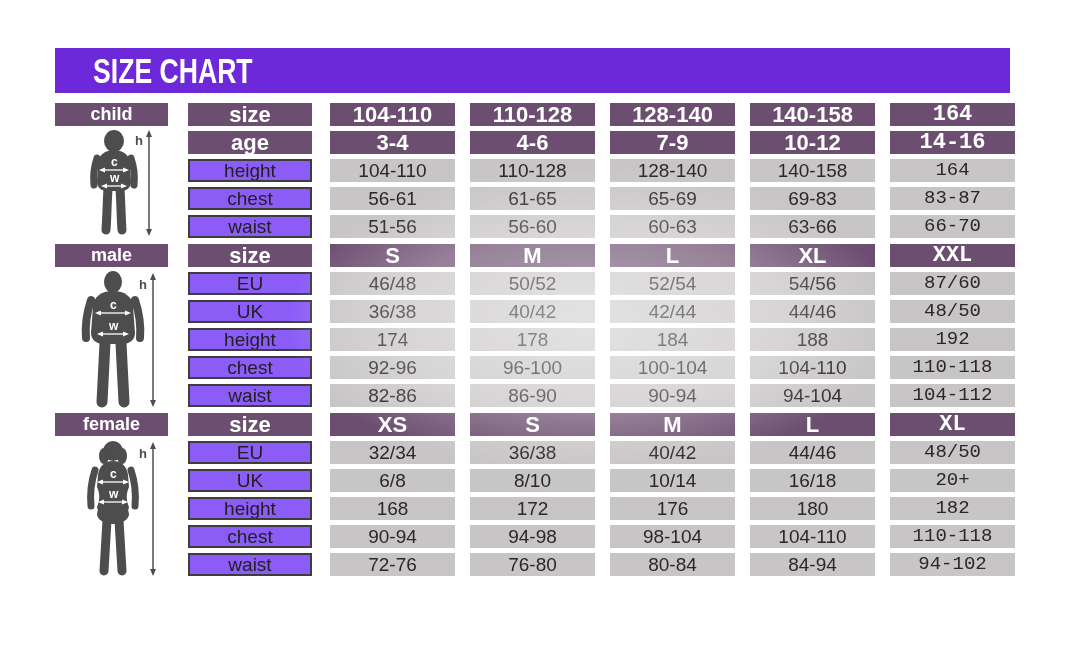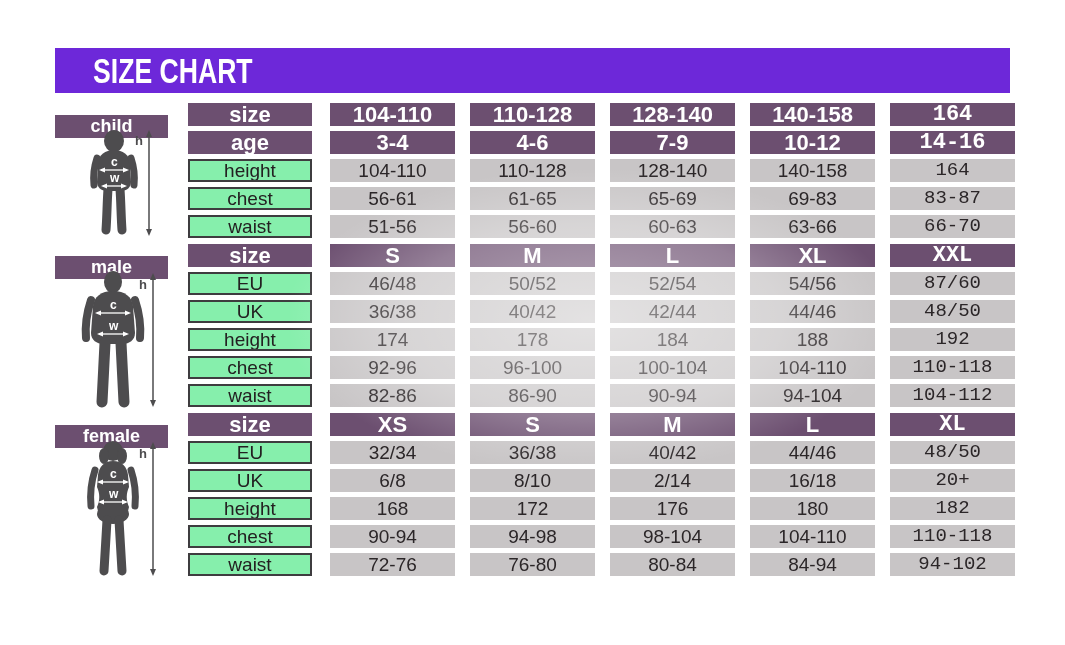--- a/index.html
+++ b/index.html
@@ -13,35 +13,35 @@
     background:#6d28d9;display:flex;align-items:center;
   }
   .banner .title{
     color:#ffffff;font-size:35px;font-weight:bold;letter-spacing:0px;
     transform:scaleX(0.76);transform-origin:left center;margin-left:38px;white-space:nowrap;
   }
   
   .table{position:absolute;left:55px;top:103px;width:960px;}
   .section{position:relative;padding-left:133px;margin-bottom:6px;}
   .cat-header{
-    position:absolute;left:0;top:12px;width:113px;height:23px;background:#6c4f70;
+    position:absolute;left:0;top:0;width:113px;height:23px;background:#6c4f70;
     color:#fff;font-weight:bold;font-size:18px;text-align:center;line-height:23px;
   }
   .figure{position:absolute;left:14px;}
   .row{display:flex;height:23px;margin-bottom:5px;}
   .row:last-child{margin-bottom:0;}
   .cell{
     height:23px;line-height:23px;text-align:center;box-sizing:border-box;
     white-space:nowrap;overflow:hidden;
   }
   .cell.label{width:124px;margin-right:18px;}
   .cell.value{width:125px;margin-right:15px;}
   .cell.value:last-child{margin-right:0;font-family:Liberation Mono, monospace;}
   .cell.plum{background:#6c4f70;color:#ffffff;font-weight:bold;font-size:22px;}
-  .cell.boxed{background:#86efac;border:2px solid #3e3c3f;color:#232021;font-size:19px;line-height:19px;}
+  .cell.boxed{background:#8b5cf6;border:2px solid #3e3c3f;color:#232021;font-size:19px;line-height:19px;}
   .cell.gray{background:#c8c5c6;color:#2b2628;font-size:19px;}
   
   .figure text{font-family:"Liberation Sans","DejaVu Sans",sans-serif;font-weight:bold;}
   
   .watermark{
     position:absolute;left:290px;top:170px;width:600px;height:300px;pointer-events:none;
     background:radial-gradient(ellipse at center, rgba(255,255,255,0.50) 0%, rgba(255,255,255,0.28) 45%, rgba(255,255,255,0) 72%);
   }
 </style>
 </head>
@@ -282,21 +282,21 @@
             <div class="cell value gray">32/34</div>
             <div class="cell value gray">36/38</div>
             <div class="cell value gray">40/42</div>
             <div class="cell value gray">44/46</div>
             <div class="cell value gray">48/50</div>
           </div>
           <div class="row">
             <div class="cell label boxed">UK</div>
             <div class="cell value gray">6/8</div>
             <div class="cell value gray">8/10</div>
-            <div class="cell value gray">2/14</div>
+            <div class="cell value gray">10/14</div>
             <div class="cell value gray">16/18</div>
             <div class="cell value gray">20+</div>
           </div>
           <div class="row">
             <div class="cell label boxed">height</div>
             <div class="cell value gray">168</div>
             <div class="cell value gray">172</div>
             <div class="cell value gray">176</div>
             <div class="cell value gray">180</div>
             <div class="cell value gray">182</div>

